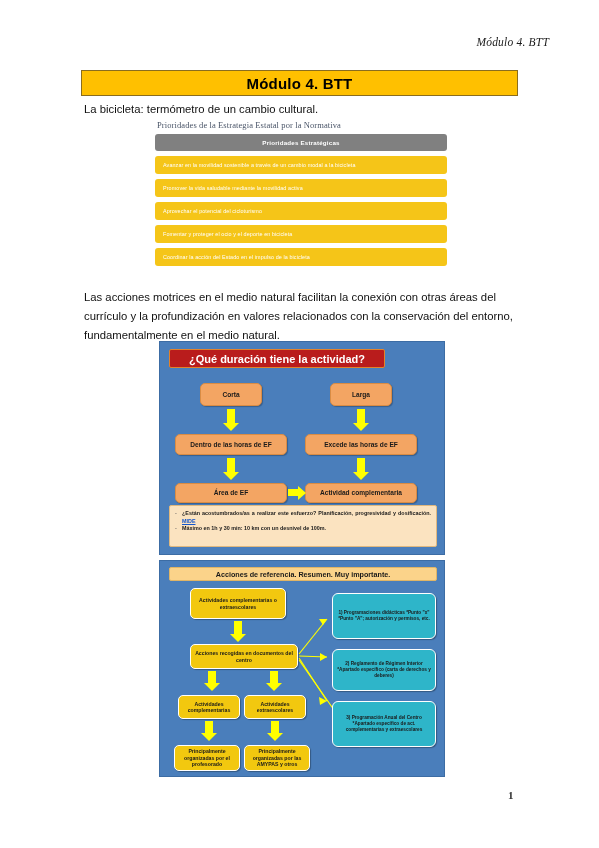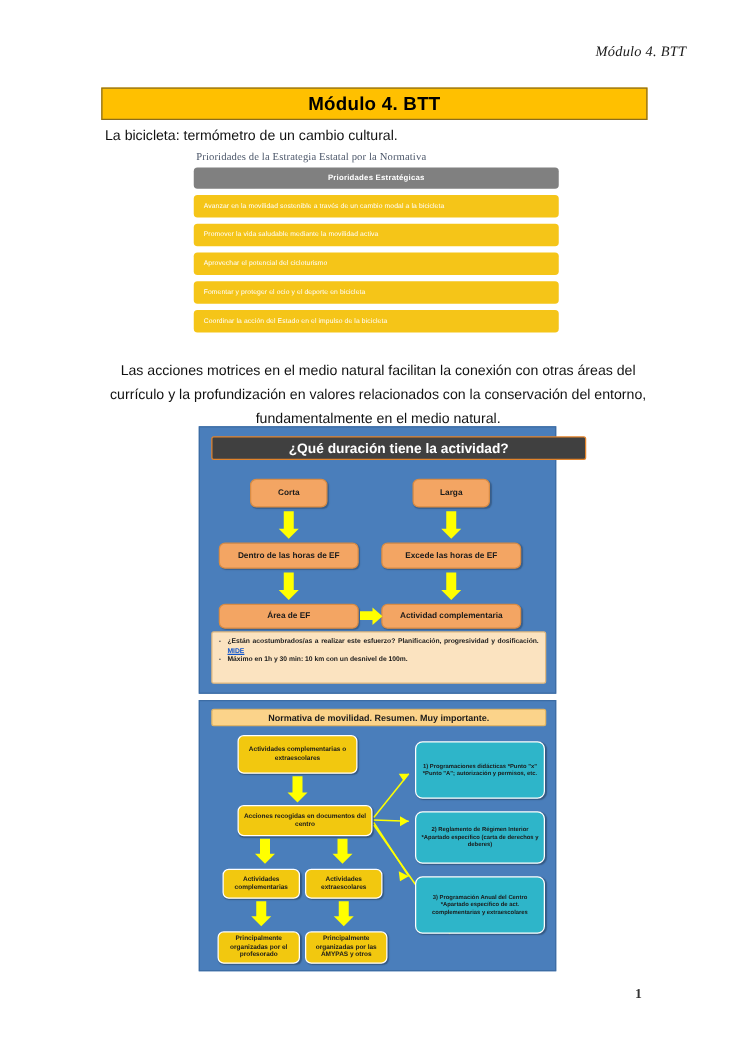--- a/index.html
+++ b/index.html
@@ -61,21 +61,21 @@
   }
   #intro-line {
     left: 84px;
     top: 100px;
     width: 430px;
   }
   #motor-para {
     left: 84px;
     top: 288px;
     width: 437px;
-    text-align: center;
+    text-align: left;
   }
 
   
   .priorities {
     position: absolute;
     left: 155px;
     top: 120px;
     width: 292px;
   }
   .priorities-caption {
@@ -130,23 +130,23 @@
     border-radius: 2px;
     display: flex;
     align-items: center;
     justify-content: center;
     text-align: center;
     box-sizing: border-box;
   }
   #duration-header {
     left: 9px;
     top: 7px;
-    width: 300px;
+    width: 216px;
     height: 19px;
-    background: #404040;
+    background: #b91c1c;
     border: 1px solid #e2832b;
     font-size: 11px;
     font-weight: bold;
     color: #ffffff;
   }
   #normativa-header {
     left: 9px;
     top: 6px;
     width: 268px;
     height: 14px;
@@ -357,21 +357,21 @@
         <line x1="139" y1="97" x2="167" y2="140"></line>
         <line x1="139" y1="99" x2="200" y2="186"></line>
       </g>
       <g fill="#ffff00">
         <polygon points="167,58 159,58 163,64"></polygon>
         <polygon points="167,96 160,92 160,100"></polygon>
         <polygon points="167,140 159,136 160,144"></polygon>
       </g>
     </svg>
 
-    <div class="d-header" id="normativa-header">Normativa de movilidad. Resumen. Muy importante.</div>
+    <div class="d-header" id="normativa-header">Acciones de referencia. Resumen. Muy importante.</div>
 
     <div class="node-y" style="left:30px; top:27px; width:96px; height:31px;">Actividades complementarias o extraescolares</div>
 
     <div class="arrow-down" style="left:74px; top:60px; height:14px;"></div>
 
     <div class="node-y" style="left:30px; top:83px; width:108px; height:25px;">Acciones recogidas en documentos del centro</div>
 
     <div class="arrow-down" style="left:48px; top:110px; height:13px;"></div>
     <div class="arrow-down" style="left:110px; top:110px; height:13px;"></div>
 

